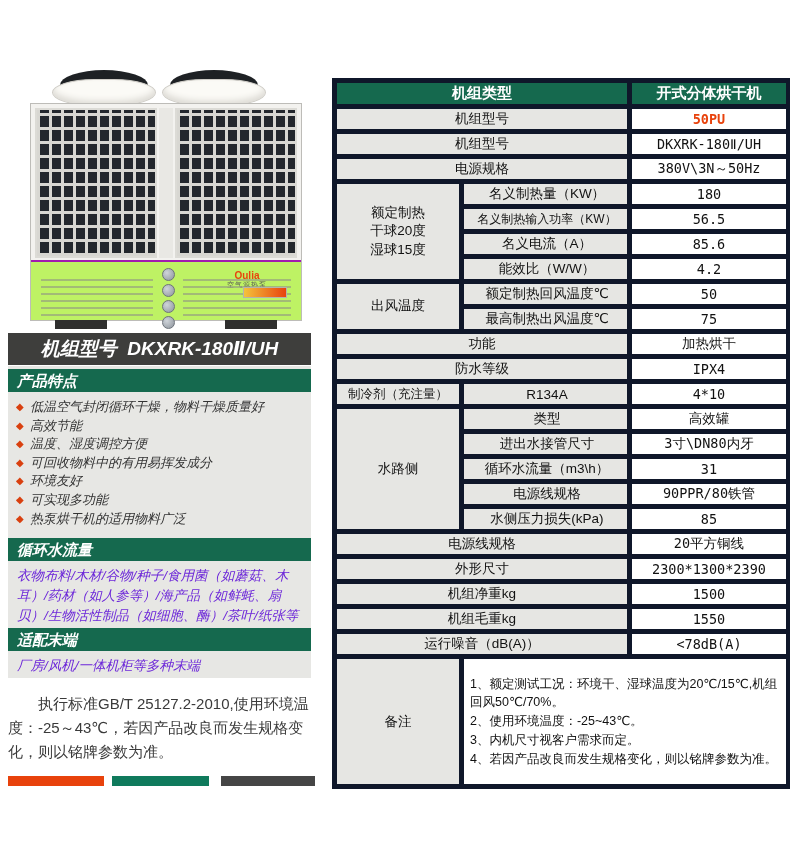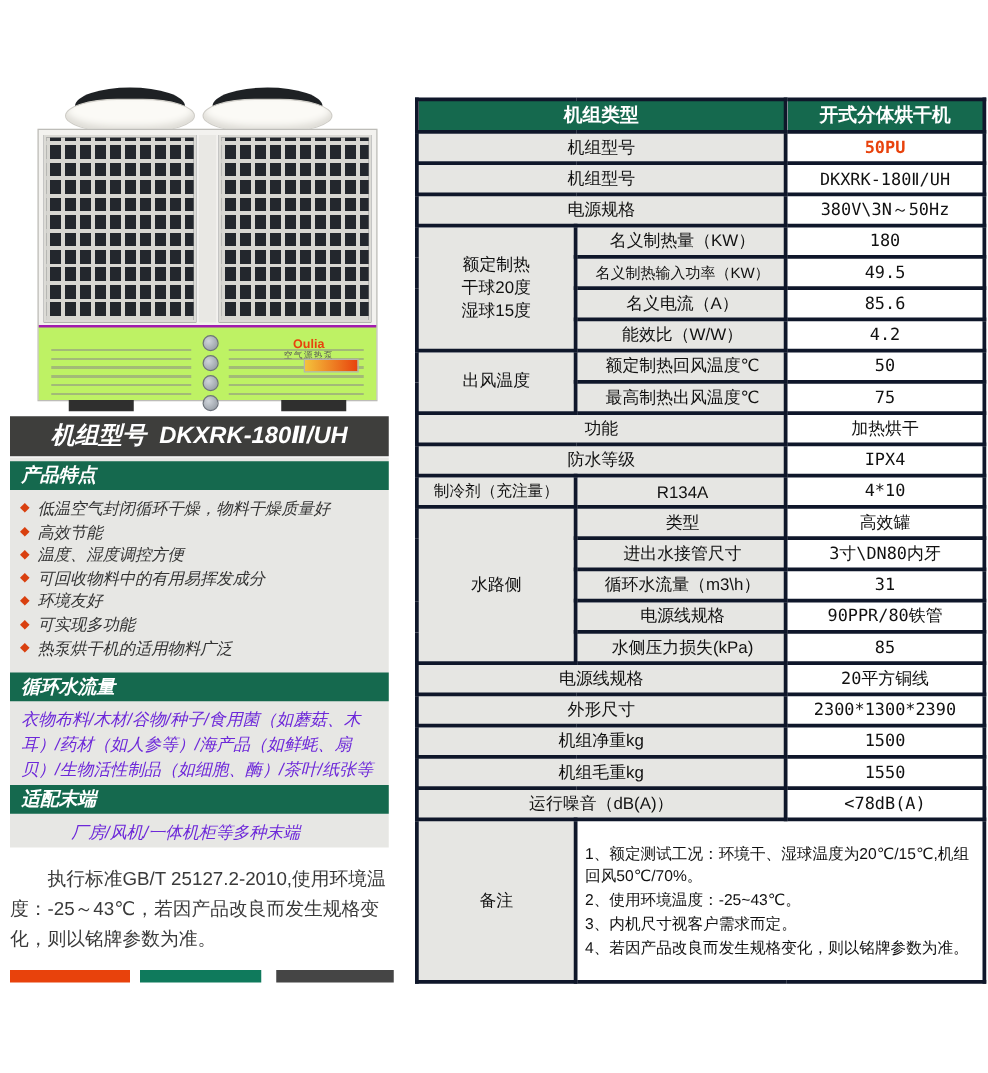--- a/index.html
+++ b/index.html
@@ -44,21 +44,21 @@
   .flist li .dia { position:absolute; left:2px; top:0; color:#d9400f; font-size:10px; font-style:normal; }
   .ptext { position:absolute; left:9px; width:288px; font-size:13.5px; font-style:italic; color:#6d28d9; line-height:20px; }
   .std-note { position:absolute; left:8px; top:692px; width:306px; font-size:15px; color:#3a3a3a;
     line-height:24px; text-indent:2em; }
   .cbar { position:absolute; top:776px; height:10px; }
 
   
   .spec { position:absolute; left:332px; top:78px; width:456px; border-collapse:collapse;
     table-layout:fixed; border:2px solid #111; }
   .spec col.c1 { width:127px; } .spec col.c2 { width:168px; } .spec col.c3 { width:159px; }
-  .spec td { border:3px solid #0f172a; font-size:13.5px; height:25px; padding:0 3px; overflow:hidden; }
+  .spec td { border:5px solid #0f172a; font-size:13.5px; height:25px; padding:0 3px; overflow:hidden; }
   .spec tr.head td { background:#15694e; color:#fff; font-weight:bold; font-size:15px; text-align:center; height:26px; }
   .lab { background:#e6e6e3; text-align:center; color:#111; }
   .lab.sub { text-align:center; padding-left:6px; }
   .lab.group { text-align:center; white-space:pre-line; line-height:1.35; }
   .val { background:#fff; text-align:center; font-family:"DejaVu Sans Mono","Liberation Mono",monospace; font-size:13.5px; color:#111; }
   .val.accent { color:#e8420c; font-weight:bold; }
   .val.notes { text-align:left; white-space:pre-line; font-size:12.5px; line-height:1.5;
     padding:4px 6px; font-family:"Liberation Sans","DejaVu Sans",sans-serif; height:auto; }
 </style>
 </head>
@@ -108,21 +108,21 @@
       <li><span class="dia">◆</span><span>高效节能</span></li>
       <li><span class="dia">◆</span><span>温度、湿度调控方便</span></li>
       <li><span class="dia">◆</span><span>可回收物料中的有用易挥发成分</span></li>
       <li><span class="dia">◆</span><span>环境友好</span></li>
       <li><span class="dia">◆</span><span>可实现多功能</span></li>
       <li><span class="dia">◆</span><span>热泵烘干机的适用物料广泛</span></li>
     </ul>
     <div class="ghead" style="top:172px;">循环水流量</div>
     <div class="ptext" style="top:200px;">衣物布料/木材/谷物/种子/食用菌（如蘑菇、木耳）/药材（如人参等）/海产品（如鲜蚝、扇贝）/生物活性制品（如细胞、酶）/茶叶/纸张等</div>
     <div class="ghead" style="top:262px;">适配末端</div>
-    <div class="ptext" style="top:290px;margin-left:40px;">厂房/风机/一体机柜等多种末端</div>
+    <div class="ptext" style="top:290px;">厂房/风机/一体机柜等多种末端</div>
   </div>
 
   <div class="std-note">执行标准GB/T 25127.2-2010,使用环境温度：-25～43℃，若因产品改良而发生规格变化，则以铭牌参数为准。</div>
 
   <div class="cbar" style="left:8px;   width:96px; background:#e8420c;"></div>
   <div class="cbar" style="left:112px; width:97px; background:#0f7a5c;"></div>
   <div class="cbar" style="left:221px; width:94px; background:#454545;"></div>
 
   <table class="spec">
     <colgroup>
@@ -149,21 +149,21 @@
     </tr>
     <tr>
       <td rowspan="4" class="lab group">额定制热
 干球20度
 湿球15度</td>
       <td class="lab sub">名义制热量（KW）</td>
       <td class="val">180</td>
     </tr>
     <tr>
       <td class="lab sub" style="font-size:12px;">名义制热输入功率（KW）</td>
-      <td class="val">49.5</td>
+      <td class="val">56.5</td>
     </tr>
     <tr>
       <td class="lab sub">名义电流（A）</td>
       <td class="val">85.6</td>
     </tr>
     <tr>
       <td class="lab sub">能效比（W/W）</td>
       <td class="val">4.2</td>
     </tr>
     <tr>

